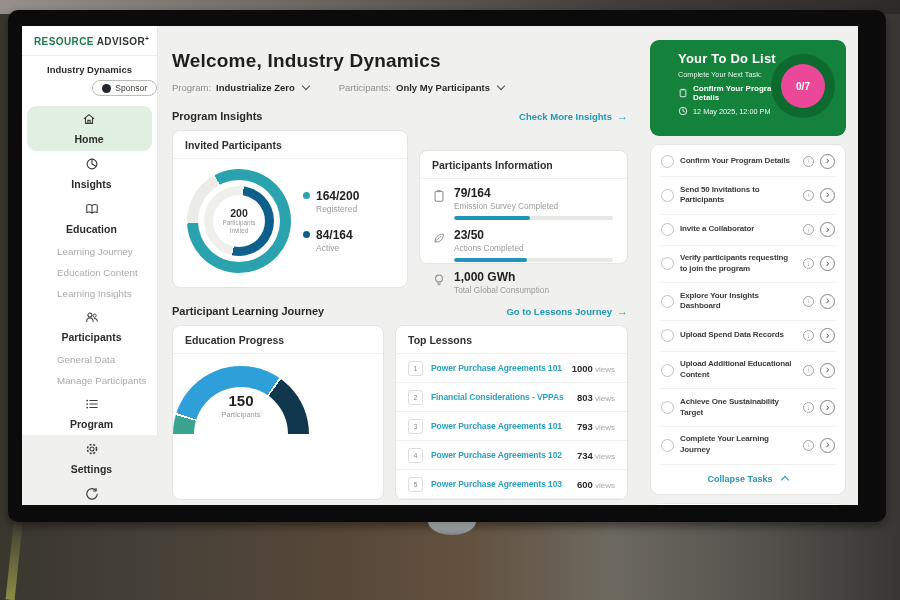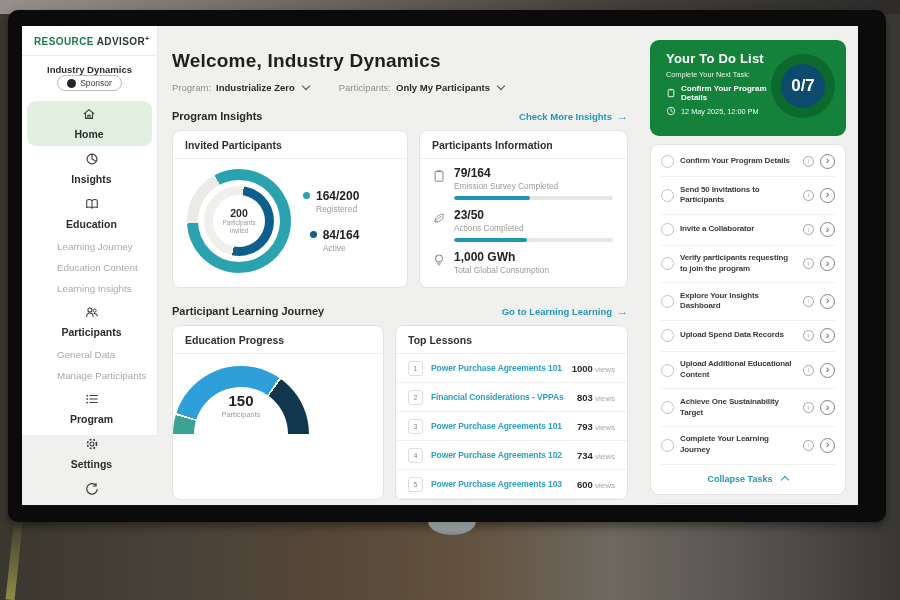--- a/index.html
+++ b/index.html
@@ -15,21 +15,21 @@
   .screen{position:absolute;left:14px;top:16px;width:836px;height:479px;background:#f0f1ee;overflow:hidden;display:flex;}
 
   
   .sidebar{width:136px;flex:none;}
   .sidebar-inner{background:#ffffff;border-right:1px solid #e7e7e4;height:400px;padding-top:9px;}
   .logo{padding:0 0 8px 12px;font-size:10px;font-weight:bold;letter-spacing:.4px;border-bottom:1px solid #ececea;}
   .logo .lg-green{color:#1d7c4a;}
   .logo .lg-dark{color:#2e3833;}
   .logo sup{font-size:7px;}
   .org{margin-top:8px;text-align:center;font-size:9.5px;font-weight:bold;color:#2c2c2a;}
-  .badge-row{display:flex;justify-content:center;}
+  .badge-row{display:flex;justify-content:flex-end;margin-top:5px;}
   .sponsor{display:inline-flex;align-items:center;gap:4px;border:1px solid #bdbdb8;border-radius:10px;padding:2px 9px;font-size:8.5px;color:#3a3a38;background:#fff;}
   .sponsor-dot{width:9px;height:9px;border-radius:50%;background:#20262c;display:inline-block;}
   .nav{margin-top:10px;}
   .nav-item{display:flex;align-items:center;gap:7px;padding:6px 10px 6px 14px;cursor:pointer;}
   .nav-main{font-size:10.5px;font-weight:bold;color:#2c2c2a;flex-direction:column;}
   .nav-sub{font-size:9.8px;color:#aaaaa6;padding-left:35px;padding-top:5px;padding-bottom:5px;}
   .nav-item.active{background:#e1efe0;border-radius:9px;margin:0 5px;padding-left:9px;}
   .nav-icon{width:14px;height:14px;color:#3c3c3a;flex:none;display:inline-flex;}
   .nav-icon svg{width:14px;height:14px;}
 
@@ -53,27 +53,27 @@
   
   .card-invited{width:236px;height:158px;}
   .invited-body{display:flex;align-items:center;gap:12px;padding:10px 8px 0 14px;}
   .donut{width:104px;height:104px;border-radius:50%;position:relative;flex:none;}
   .donut-hole1{position:absolute;left:11px;top:11px;width:82px;height:82px;border-radius:50%;background:#fff;}
   .donut-r2{position:absolute;left:6px;top:6px;width:70px;height:70px;border-radius:50%;}
   .donut-hole2{position:absolute;left:9px;top:9px;width:52px;height:52px;border-radius:50%;background:#fff;display:flex;flex-direction:column;align-items:center;justify-content:center;text-align:center;}
   .donut-val{font-size:10.5px;font-weight:bold;color:#2a2a28;}
   .donut-lab{font-size:6.3px;color:#9b9b97;line-height:1.25;width:46px;}
   .legend-v{display:flex;flex-direction:column;gap:14px;}
-  .leg-item{display:flex;gap:6px;align-items:flex-start;justify-content:flex-end;}
+  .leg-item{display:flex;gap:6px;align-items:flex-start;}
   .legend-dot{width:7px;height:7px;border-radius:50%;margin-top:3px;flex:none;}
   .leg-val{font-size:12px;font-weight:bold;color:#222;}
   .leg-lab{font-size:8.5px;color:#9b9b97;margin-top:1px;}
 
   
-  .card-info{flex:1;height:158px;}
+  .card-info{flex:1;height:114px;margin-top:20px;}
   .info-body{padding:7px 14px 0 12px;}
   .stat-row{display:flex;gap:8px;margin-bottom:8px;}
   .stat-ic{width:14px;height:14px;color:#8b8b87;margin-top:3px;flex:none;}
   .stat-ic svg{width:14px;height:14px;}
   .stat-main{flex:1;}
   .stat-val{font-size:12px;font-weight:bold;color:#222;}
   .stat-lab{font-size:8.3px;color:#9b9b97;margin-top:1px;}
   .bar{height:4px;border-radius:3px;background:#e7e7e4;margin-top:5px;overflow:hidden;}
   .bar-fill{height:4px;border-radius:3px;}
 
@@ -94,29 +94,29 @@
   
   .card-lessons{flex:1;height:175px;}
   .lesson-row{display:flex;align-items:center;gap:8px;padding:6.5px 12px;border-bottom:1px solid #f1f1ef;}
   .rank{width:13px;height:13px;border:1px solid #ddddda;border-radius:3px;font-size:7px;color:#8a8a86;display:flex;align-items:center;justify-content:center;flex:none;}
   .lesson-title{flex:1;font-size:8.5px;font-weight:bold;color:#2ba0c0;cursor:pointer;letter-spacing:-.1px;}
   .views{font-size:9.5px;font-weight:bold;color:#2a2a28;white-space:nowrap;}
   .views .views-suffix{font-size:8px;font-weight:normal;color:#a8a8a4;}
 
   
   .right{flex:1;padding:14px 12px 0 10px;box-sizing:border-box;}
-  .todo-green{background:#15823c;border-radius:9px;padding:11px 16px;position:relative;color:#fff;height:74px;}
+  .todo-green{background:#15823c;border-radius:9px;padding:11px 28px;position:relative;color:#fff;height:74px;}
   .tg-title{font-size:13px;font-weight:bold;letter-spacing:.2px;}
   .tg-sub{font-size:7.3px;opacity:.9;margin-top:4px;}
   .tg-task{display:flex;gap:5px;align-items:center;margin-top:5px;font-size:8px;font-weight:bold;width:118px;}
   .tg-time{display:flex;gap:5px;align-items:center;margin-top:4px;font-size:7.3px;opacity:.95;}
   .tg-ic{width:10px;height:10px;flex:none;display:inline-flex;}
   .tg-ic svg{width:10px;height:10px;}
   .ring{position:absolute;right:11px;top:14px;width:64px;height:64px;border-radius:50%;background:#0c6a2e;display:flex;align-items:center;justify-content:center;}
-  .ring-in{width:44px;height:44px;border-radius:50%;background:#0c4a6e;display:flex;align-items:center;justify-content:center;font-size:17px;font-weight:bold;color:#fff;}
+  .ring-in{width:44px;height:44px;border-radius:50%;background:#ec4899;display:flex;align-items:center;justify-content:center;font-size:10px;font-weight:bold;color:#fff;}
 
   .todo-card{background:#fff;border:1px solid #e4e4e0;border-radius:9px;margin-top:8px;padding:1px 10px 2px;}
   .todo-row{display:flex;align-items:center;gap:6px;padding:7.5px 0;border-bottom:1px solid #f0f0ee;cursor:pointer;}
   .todo-check{width:11px;height:11px;border:1.3px solid #c1c1bd;border-radius:50%;flex:none;}
   .todo-lab{flex:1;font-size:8px;font-weight:bold;color:#3c3c3a;letter-spacing:-.15px;line-height:1.35;}
   .info-ic{width:9px;height:9px;border:1px solid #a4a4a0;border-radius:50%;color:#a4a4a0;font-size:6px;display:flex;align-items:center;justify-content:center;flex:none;}
   .info-ic::after{content:"i";}
   .go-ic{width:15px;height:15px;border:1.3px solid #82827e;border-radius:50%;color:#55554f;font-size:11px;display:flex;align-items:center;justify-content:center;flex:none;line-height:0;padding-bottom:2px;box-sizing:border-box;}
   .go-ic::after{content:"\203A";}
   .collapse{display:flex;align-items:center;justify-content:center;gap:7px;padding:9px 0 8px;font-size:9px;font-weight:bold;color:#2397b4;cursor:pointer;}
@@ -334,21 +334,21 @@
 
     </span>
   </div>
               </div>
           </div>
         </div>
 
         <div class="sec-row">
           <span class="sec-title">Participant Learning Journey</span>
           <span class="sec-link">
-            <span>Go to Learning Learning</span>
+            <span>Go to Lessons Journey</span>
             <span class="arr">→</span>
           </span>
         </div>
 
         <div class="cards">
 
           <div class="card card-edu">
             <div class="card-title">Education Progress</div>
             <div class="gauge-wrap">
               <div class="gauge">

